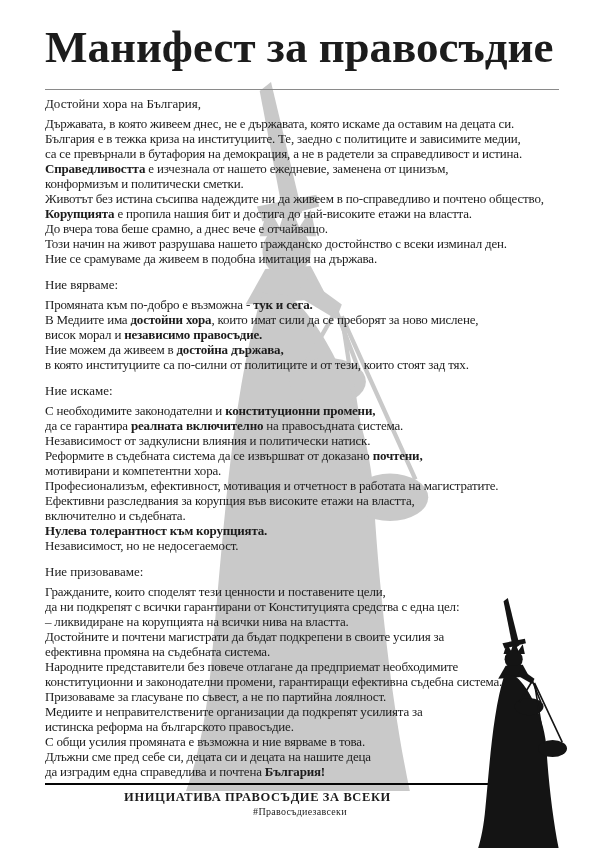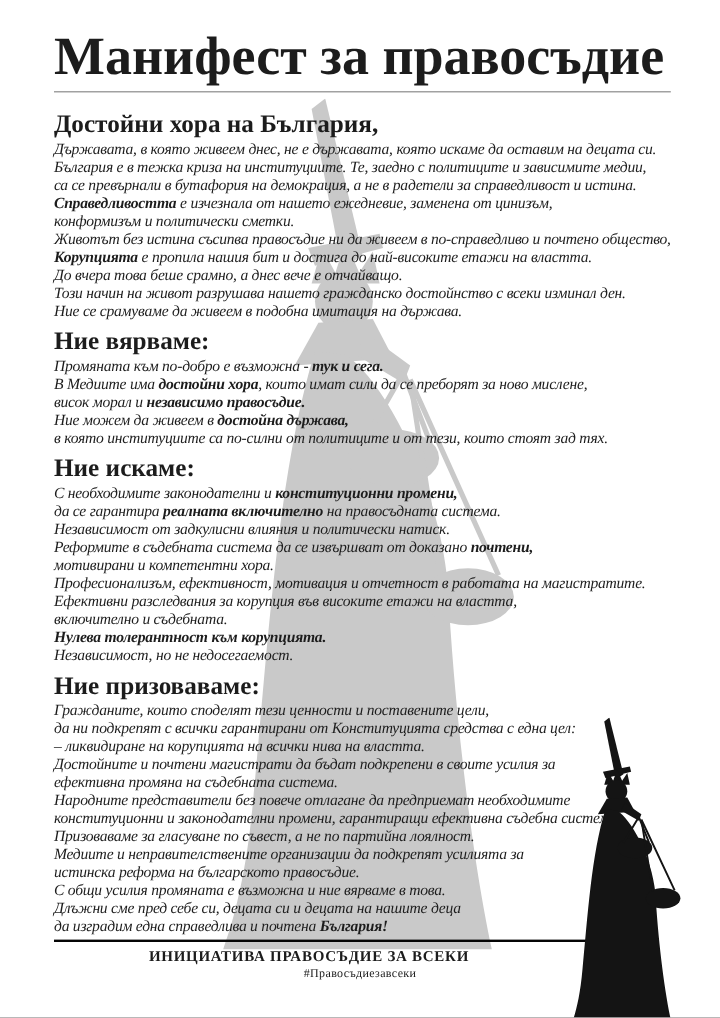--- a/index.html
+++ b/index.html
@@ -11,31 +11,31 @@
     background:var(--bg); overflow:hidden;
     font-family:"Liberation Serif","DejaVu Serif",serif; color:var(--txt);
   }
   
   .wm{position:absolute; left:152px; top:82px; width:340px; height:712px; color:var(--wm); z-index:0;}
   .sil{position:absolute; left:463px; top:598px; width:128px; height:258px; color:var(--sil); z-index:3;}
   
   h1.title{
     position:absolute; left:45px; top:22px; width:514px; margin:0; z-index:2;
     font-size:45px; line-height:50px; font-weight:bold; letter-spacing:0px;
-    border-bottom:1px solid #8a8a8a; padding-bottom:4px; white-space:nowrap;
+    border-bottom:1px solid #8a8a8a; padding-bottom:17px; white-space:nowrap;
   }
   
   main.body{position:absolute; left:45px; top:94px; width:520px; z-index:2;}
   main.body h2{
-    font-size:21px; line-height:19px; font-weight:bold; margin:9px 0 3px 0; white-space:nowrap;
+    font-size:13px; line-height:19px; font-weight:normal; margin:9px 0 3px 0; white-space:nowrap;
   }
   main.body h2:first-child{margin-top:0;}
   main.body p.line{
     margin:0; font-size:13px; line-height:15px; height:15px;
-    letter-spacing:-0.2px; white-space:nowrap;font-style:italic;
+    letter-spacing:-0.2px; white-space:nowrap;
   }
   main.body .b{font-weight:bold;}
   
   .rule{position:absolute; left:45px; top:783px; width:473px; height:2px; background:#050505; z-index:2;}
   .footer-org{
     position:absolute; left:0; top:790px; width:515px; text-align:center; z-index:2;
     font-size:12.5px; font-weight:bold; letter-spacing:0.6px;
   }
   .footer-tag{
     position:absolute; left:0; top:806px; width:600px; text-align:center; z-index:2;
@@ -80,21 +80,21 @@
 
   <h1 class="title">Манифест за правосъдие</h1>
 
   <main class="body">
       <h2>Достойни хора на България,</h2>
       <p class="line"><span>Държавата, в която живеем днес, не е държавата, която искаме да оставим на децата си.</span></p>
       <p class="line"><span>България е в тежка криза на институциите. Те, заедно с политиците и зависимите медии,</span></p>
       <p class="line"><span>са се превърнали в бутафория на демокрация, а не в радетели за справедливост и истина.</span></p>
       <p class="line"><span class="b">Справедливостта</span><span> е изчезнала от нашето ежедневие, заменена от цинизъм,</span></p>
       <p class="line"><span>конформизъм и политически сметки.</span></p>
-      <p class="line"><span>Животът без истина съсипва правосъдие ни да живеем в по-справедливо и почтено общество,</span></p>
+      <p class="line"><span>Животът без истина съсипва надеждите ни да живеем в по-справедливо и почтено общество,</span></p>
       <p class="line"><span class="b">Корупцията</span><span> е пропила нашия бит и достига до най-високите етажи на властта.</span></p>
       <p class="line"><span>До вчера това беше срамно, а днес вече е отчайващо.</span></p>
       <p class="line"><span>Този начин на живот разрушава нашето гражданско достойнство с всеки изминал ден.</span></p>
       <p class="line"><span>Ние се срамуваме да живеем в подобна имитация на държава.</span></p>
       <h2>Ние вярваме:</h2>
       <p class="line"><span>Промяната към по-добро е възможна - </span><span class="b">тук и сега.</span></p>
       <p class="line"><span>В Медиите има </span><span class="b">достойни хора</span><span>, които имат сили да се преборят за ново мислене,</span></p>
       <p class="line"><span>висок морал и </span><span class="b">независимо правосъдие.</span></p>
       <p class="line"><span>Ние можем да живеем в </span><span class="b">достойна държава,</span></p>
       <p class="line"><span>в която институциите са по-силни от политиците и от тези, които стоят зад тях.</span></p>

